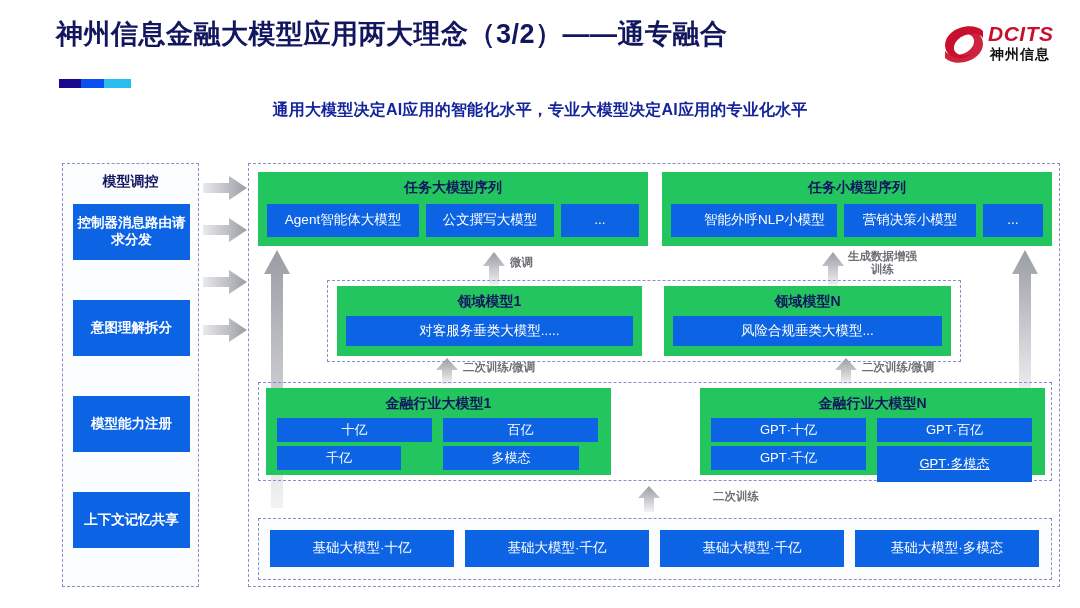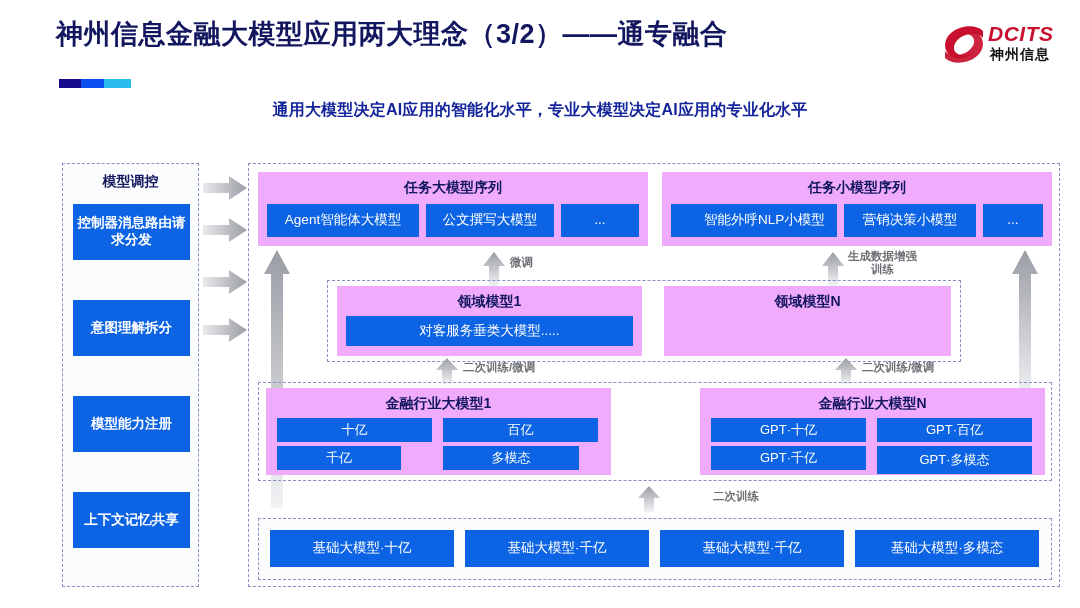--- a/index.html
+++ b/index.html
@@ -50,21 +50,21 @@
   
   .r-arrow{position:absolute;width:44px;height:24px;}
 
   
   #main-frame{
     position:absolute;left:248px;top:163px;width:812px;height:424px;
     border:1px dashed #8a8ec6;box-sizing:border-box;background:transparent;
   }
 
   
-  .card{background:#f0abfc;box-sizing:border-box;position:absolute;}
+  .card{background:#22c55e;box-sizing:border-box;position:absolute;}
   .card .card-title{
     text-align:center;font-size:14px;font-weight:bold;color:#12165e;
     padding-top:7px;
   }
   .chip{
     background:#0c63e4;color:#fff;display:flex;align-items:center;justify-content:center;
     font-size:13.5px;box-sizing:border-box;position:absolute;text-align:center;
     line-height:1.1;padding:1px 3px;
   }
   .chip.sm{font-size:13px;}
@@ -176,20 +176,21 @@
 
 <div class="dframe" style="left:327px;top:280px;width:634px;height:82px;"></div>
 
 <div class="card" style="left:337px;top:286px;width:305px;height:70px;">
   <div class="card-title">领域模型1</div>
   <div class="chip" style="left:9px;top:30px;width:287px;height:30px;">对客服务垂类大模型.....</div>
 </div>
 
 <div class="card" style="left:664px;top:286px;width:287px;height:70px;">
   <div class="card-title">领域模型N</div>
+  <div class="chip" style="left:9px;top:30px;width:269px;height:30px;">风险合规垂类大模型...</div>
 </div>
 
 <svg class="u-arrow" style="left:436px;top:358px;width:22px;height:26px;" viewBox="0 0 22 26" preserveAspectRatio="none">
   <path d="M11 0 L22 12 H16 V26 H6 V12 H0 Z" fill="url(#gu)"></path>
 </svg>
 <div class="alabel" style="left:463px;top:361px;">二次训练/微调</div>
 
 <svg class="u-arrow" style="left:835px;top:358px;width:22px;height:26px;" viewBox="0 0 22 26" preserveAspectRatio="none">
   <path d="M11 0 L22 12 H16 V26 H6 V12 H0 Z" fill="url(#gu)"></path>
 </svg>
@@ -203,21 +204,21 @@
   <div class="chip sm" style="left:177px;top:30px;width:155px;height:24px;">百亿</div>
   <div class="chip sm" style="left:11px;top:58px;width:124px;height:24px;">千亿</div>
   <div class="chip sm" style="left:177px;top:58px;width:136px;height:24px;">多模态</div>
 </div>
 
 <div class="card" style="left:700px;top:388px;width:345px;height:87px;">
   <div class="card-title">金融行业大模型N</div>
   <div class="chip sm" style="left:177px;top:30px;width:155px;height:24px;">GPT·百亿</div>
   <div class="chip sm" style="left:11px;top:30px;width:155px;height:24px;">GPT·十亿</div>
   <div class="chip sm" style="left:11px;top:58px;width:155px;height:24px;">GPT·千亿</div>
-  <div class="chip sm" style="left:177px;top:58px;width:155px;height:28px;">GPT·多模态</div>
+  <div class="chip sm" style="left:177px;top:58px;width:155px;height:36px;text-decoration:underline;">GPT·多模态</div>
 </div>
 
 <svg class="u-arrow" style="left:638px;top:486px;width:22px;height:26px;" viewBox="0 0 22 26" preserveAspectRatio="none">
   <path d="M11 0 L22 12 H16 V26 H6 V12 H0 Z" fill="url(#gu)"></path>
 </svg>
 <div class="alabel" style="left:665px;top:490px;margin-left:48px;">二次训练</div>
 
 <div class="dframe" style="left:258px;top:518px;width:794px;height:62px;background:#fbfcfe;"></div>
 
 <div class="chip" style="left:270px;top:530px;width:184px;height:37px;">基础大模型·十亿</div>

